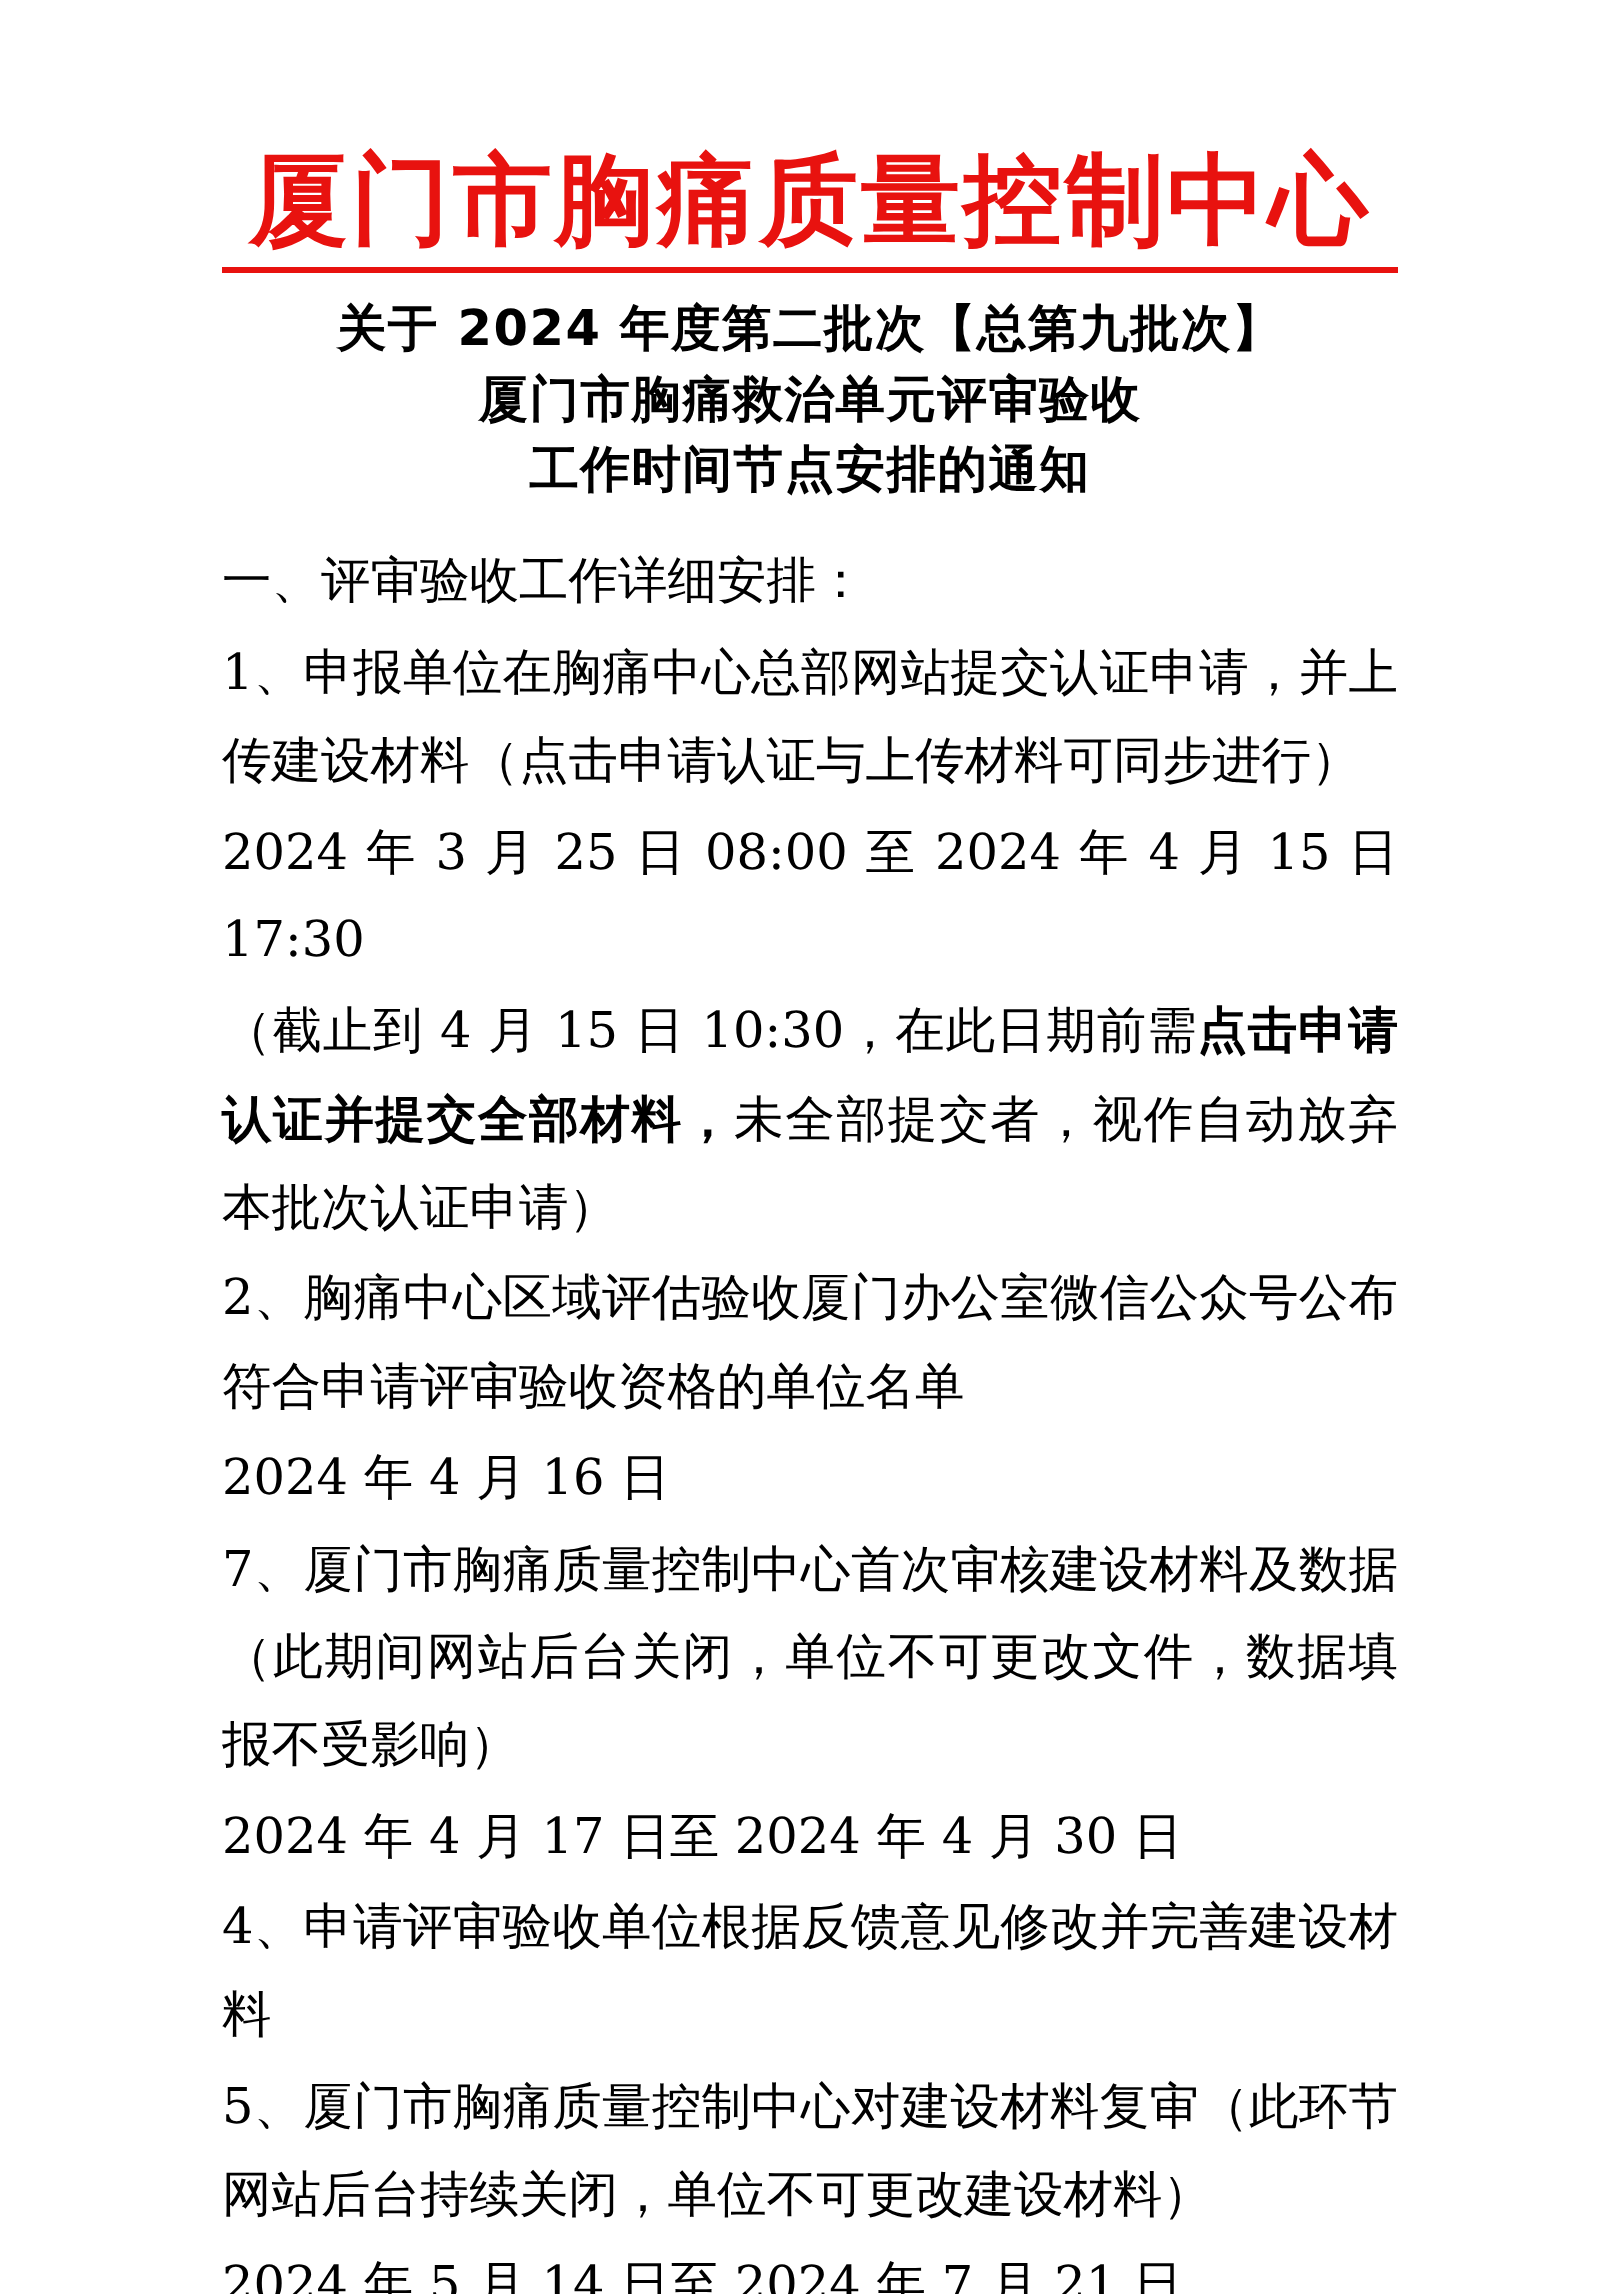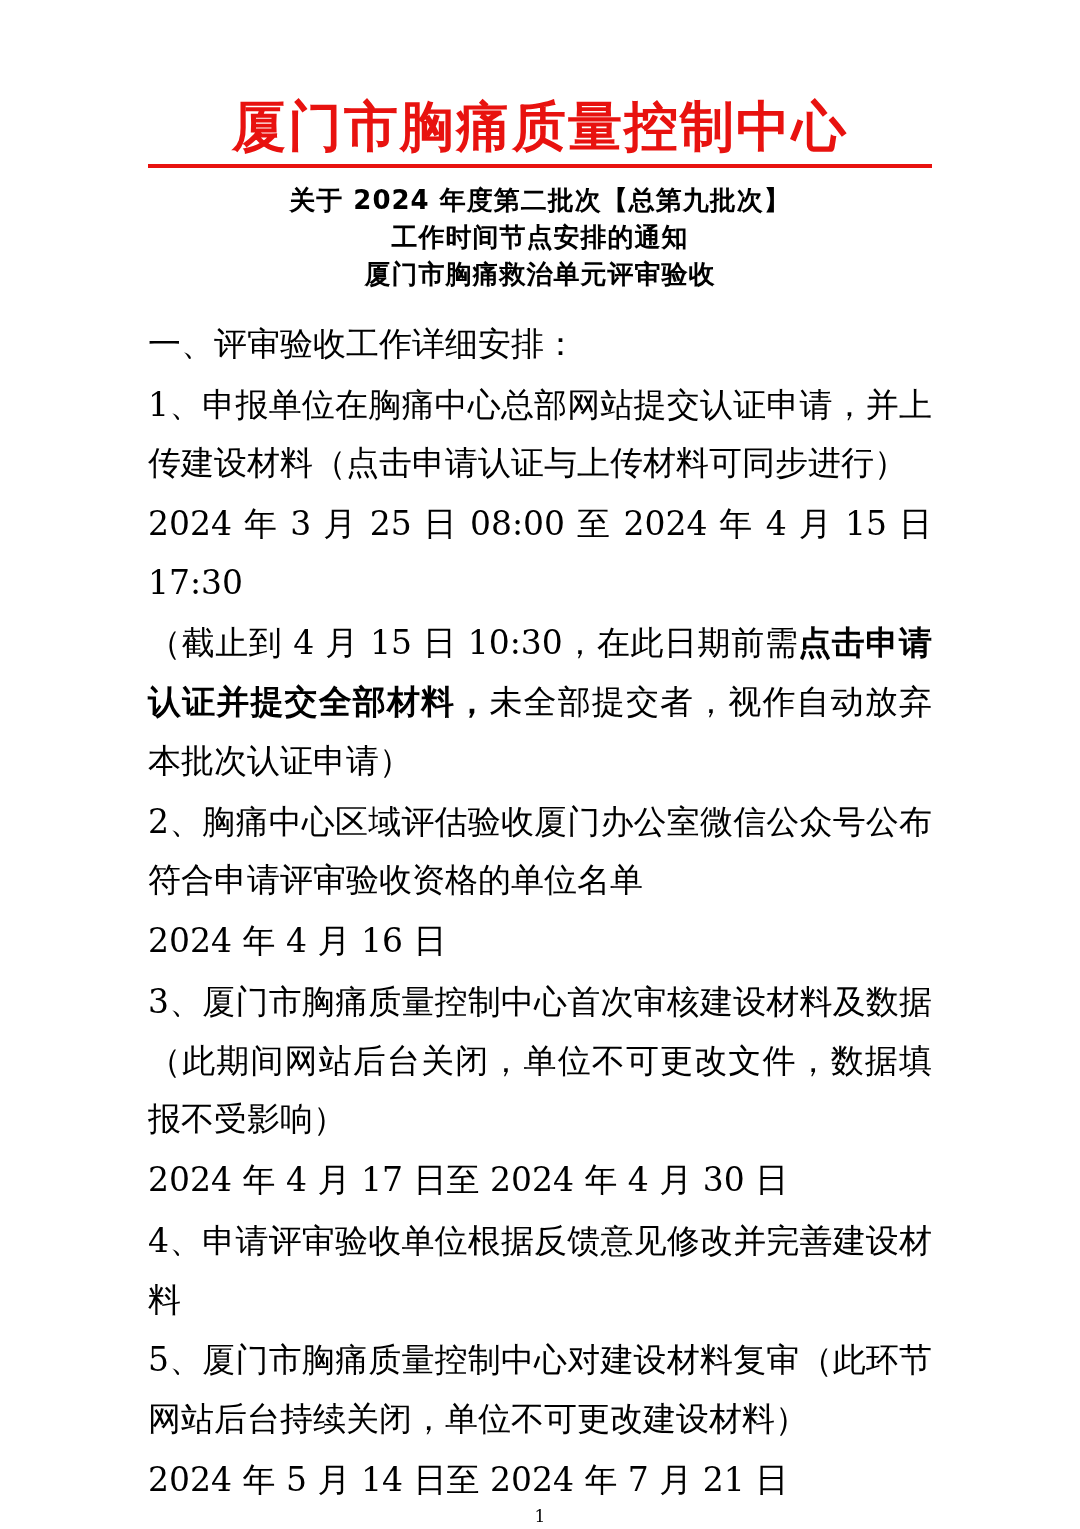--- a/index.html
+++ b/index.html
@@ -19,36 +19,36 @@
     min-height: 1529px;
     box-sizing: border-box;
     padding: 96px 148px 40px 148px;
     position: relative;
   }
   .doc-header {
     text-align: center;
     color: #e8120f;
     font-family: "DejaVu Sans", "Liberation Sans", sans-serif;
     font-weight: bold;
-    font-size: 54px;
+    font-size: 66px;
     letter-spacing: 2px;
     line-height: 1.15;
     margin: 0 0 4px 0;
   }
   .red-rule {
     border: none;
     border-top: 4px solid #e8120f;
     margin: 6px 0 14px 0;
     height: 0;
   }
   .doc-title {
     text-align: center;
     font-family: "DejaVu Sans", "Liberation Sans", sans-serif;
     font-weight: bold;
-    font-size: 26px;
+    font-size: 33px;
     line-height: 1.42;
     margin: 0 0 22px 0;
     letter-spacing: 1px;
   }
   .doc-title div {
     white-space: nowrap;
   }
   .body-text {
     font-size: 33px;
     line-height: 1.78;
@@ -76,38 +76,38 @@
 <body>
 
 <div class="page">
 
   <h1 class="doc-header">厦门市胸痛质量控制中心</h1>
 
   <hr class="red-rule">
 
   <div class="doc-title">
     <div>关于 2024 年度第二批次【总第九批次】</div>
+    <div>厦门市胸痛救治单元评审验收</div>
     <div>工作时间节点安排的通知</div>
-    <div>厦门市胸痛救治单元评审验收</div>
   </div>
 
   <div class="body-text">
 
     <p class="para">一、评审验收工作详细安排：</p>
 
     <p class="para">1、申报单位在胸痛中心总部网站提交认证申请，并上传建设材料（点击申请认证与上传材料可同步进行）</p>
     <p class="para">2024 年 3 月 25 日 08:00 至 2024 年 4 月 15 日 17:30</p>
 
     <p class="para">
       <span>（截止到 4 月 15 日 10:30，在此日期前需</span><span class="bold">点击申请认证并提交全部材料，</span><span>未全部提交者，视作自动放弃本批次认证申请）</span>
     </p>
 
     <p class="para">2、胸痛中心区域评估验收厦门办公室微信公众号公布符合申请评审验收资格的单位名单</p>
     <p class="para">2024 年 4 月 16 日</p>
-    <p class="para">3、厦门市胸痛质量控制中心首次审核建设材料及数据（此期间网站后台关闭，单位不可更改文件，数据填报不受影响）</p>
+    <p class="para">7、厦门市胸痛质量控制中心首次审核建设材料及数据（此期间网站后台关闭，单位不可更改文件，数据填报不受影响）</p>
     <p class="para">2024 年 4 月 17 日至 2024 年 4 月 30 日</p>
     <p class="para">4、申请评审验收单位根据反馈意见修改并完善建设材料</p>
     <p class="para">5、厦门市胸痛质量控制中心对建设材料复审（此环节网站后台持续关闭，单位不可更改建设材料）</p>
     <p class="para">2024 年 5 月 14 日至 2024 年 7 月 21 日</p>
 
   </div>
 
   <div class="page-number">1</div>
 
 </div>

